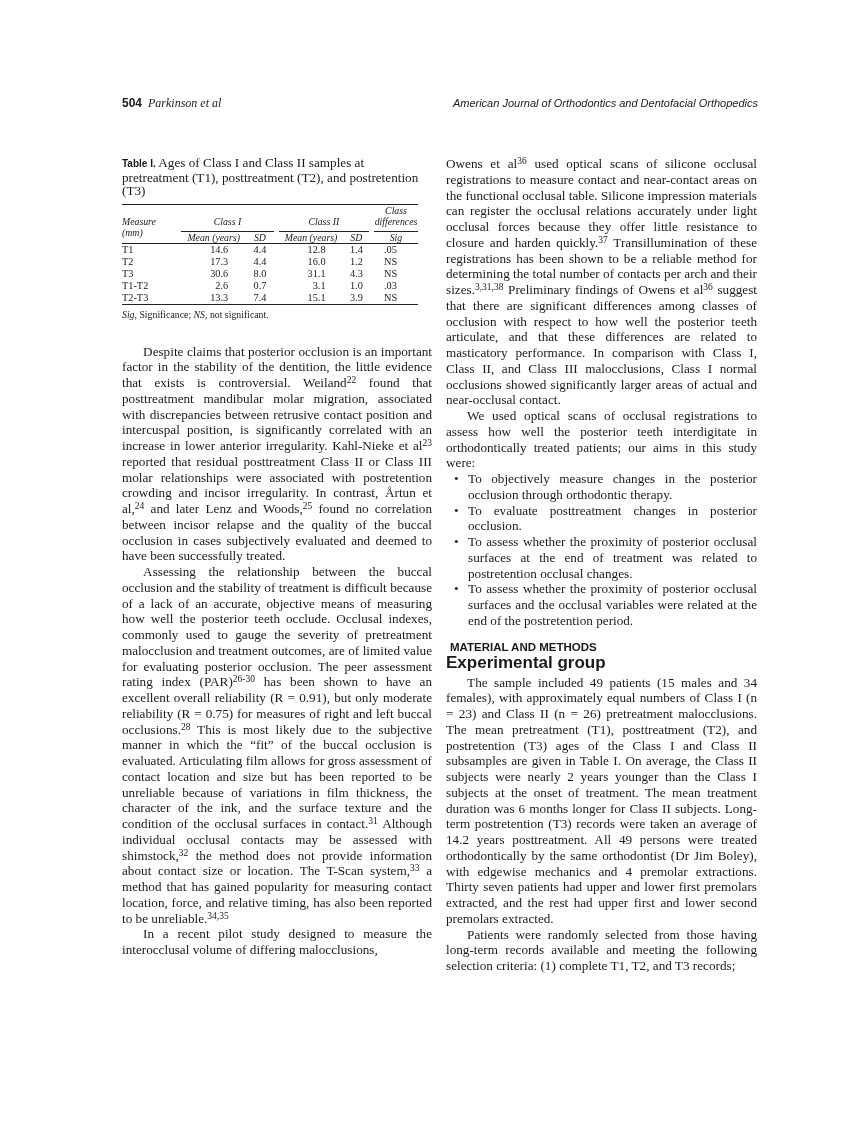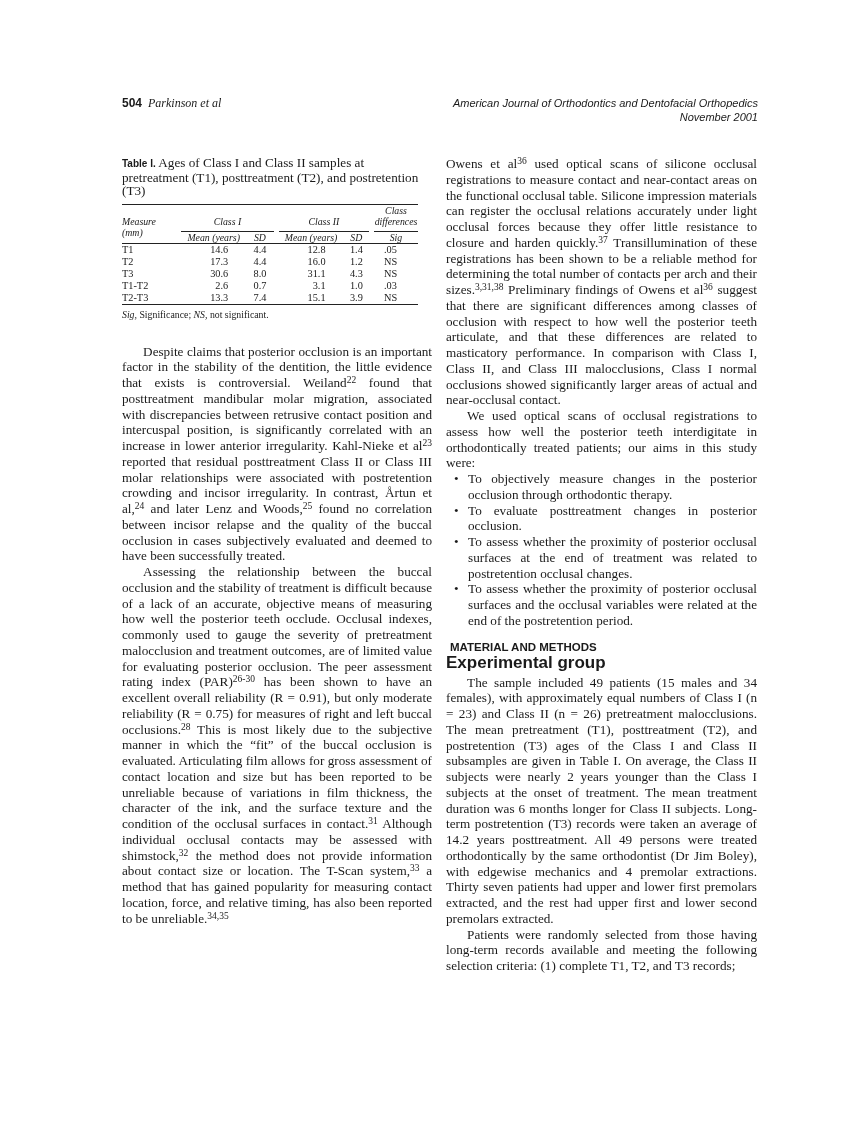--- a/index.html
+++ b/index.html
@@ -47,21 +47,20 @@
 </style>
 </head>
 <body>
 
 <div class="page">
 
   <div class="running-head">
     <div class="rh-left"><span class="pg">504</span> <span>Parkinson et al</span></div>
     <div class="rh-right">
       <div>American Journal of Orthodontics and Dentofacial Orthopedics</div>
-      <div>November 2001</div>
     </div>
   </div>
 
   <div class="col col-left">
 
     <div class="table-block">
       <div class="tcaption"><span class="tlabel">Table I.</span> <span>Ages of Class I and Class II samples at pretreatment (T1), posttreatment (T2), and postretention (T3)</span></div>
       <table class="data">
         <colgroup>
           <col style="width:60px">
@@ -143,20 +142,21 @@
         </tr>
       </tbody>
         </table>
       <div class="tfoot-note"><i>Sig,</i><span> Significance; </span><i>NS,</i><span> not significant.</span></div>
     </div>
 
     <p><span>Despite claims that posterior occlusion is an important factor in the stability of the dentition, the little evidence that exists is controversial. Weiland</span><sup>22</sup><span> found that posttreatment mandibular molar migration, associated with discrepancies between retrusive contact position and intercuspal position, is significantly correlated with an increase in lower anterior irregularity. Kahl-Nieke et al</span><sup>23</sup><span> reported that residual posttreatment Class II or Class III molar relationships were associated with postretention crowding and incisor irregularity. In contrast, Årtun et al,</span><sup>24</sup><span> and later Lenz and Woods,</span><sup>25</sup><span> found no correlation between incisor relapse and the quality of the buccal occlusion in cases subjectively evaluated and deemed to have been successfully treated.</span></p>
 
     <p><span>Assessing the relationship between the buccal occlusion and the stability of treatment is difficult because of a lack of an accurate, objective means of measuring how well the posterior teeth occlude. Occlusal indexes, commonly used to gauge the severity of pretreatment malocclusion and treatment outcomes, are of limited value for evaluating posterior occlusion. The peer assessment rating index (PAR)</span><sup>26-30</sup><span> has been shown to have an excellent overall reliability (R = 0.91), but only moderate reliability (R = 0.75) for measures of right and left buccal occlusions.</span><sup>28</sup><span> This is most likely due to the subjective manner in which the “fit” of the buccal occlusion is evaluated. Articulating film allows for gross assessment of contact location and size but has been reported to be unreliable because of variations in film thickness, the character of the ink, and the surface texture and the condition of the occlusal surfaces in contact.</span><sup>31</sup><span> Although individual occlusal contacts may be assessed with shimstock,</span><sup>32</sup><span> the method does not provide information about contact size or location. The T-Scan system,</span><sup>33</sup><span> a method that has gained popularity for measuring contact location, force, and relative timing, has also been reported to be unreliable.</span><sup>34,35</sup></p>
 
+    <p>In a recent pilot study designed to measure the interocclusal volume of differing malocclusions,</p>
   </div>
 
   <div class="col col-right">
     <p class="noind"><span>Owens et al</span><sup>36</sup><span> used optical scans of silicone occlusal registrations to measure contact and near-contact areas on the functional occlusal table. Silicone impression materials can register the occlusal relations accurately under light occlusal forces because they offer little resistance to closure and harden quickly.</span><sup>37</sup><span> Transillumination of these registrations has been shown to be a reliable method for determining the total number of contacts per arch and their sizes.</span><sup>3,31,38</sup><span> Preliminary findings of Owens et al</span><sup>36</sup><span> suggest that there are significant differences among classes of occlusion with respect to how well the posterior teeth articulate, and that these differences are related to masticatory performance. In comparison with Class I, Class II, and Class III malocclusions, Class I normal occlusions showed significantly larger areas of actual and near-occlusal contact.</span></p>
 
     <p>We used optical scans of occlusal registrations to assess how well the posterior teeth interdigitate in orthodontically treated patients; our aims in this study were:</p>
 
     <ul class="bullets">
       <li><span class="bdot">•</span><span>To objectively measure changes in the posterior occlusion through orthodontic therapy.</span></li>
       <li><span class="bdot">•</span><span>To evaluate posttreatment changes in posterior occlusion.</span></li>

